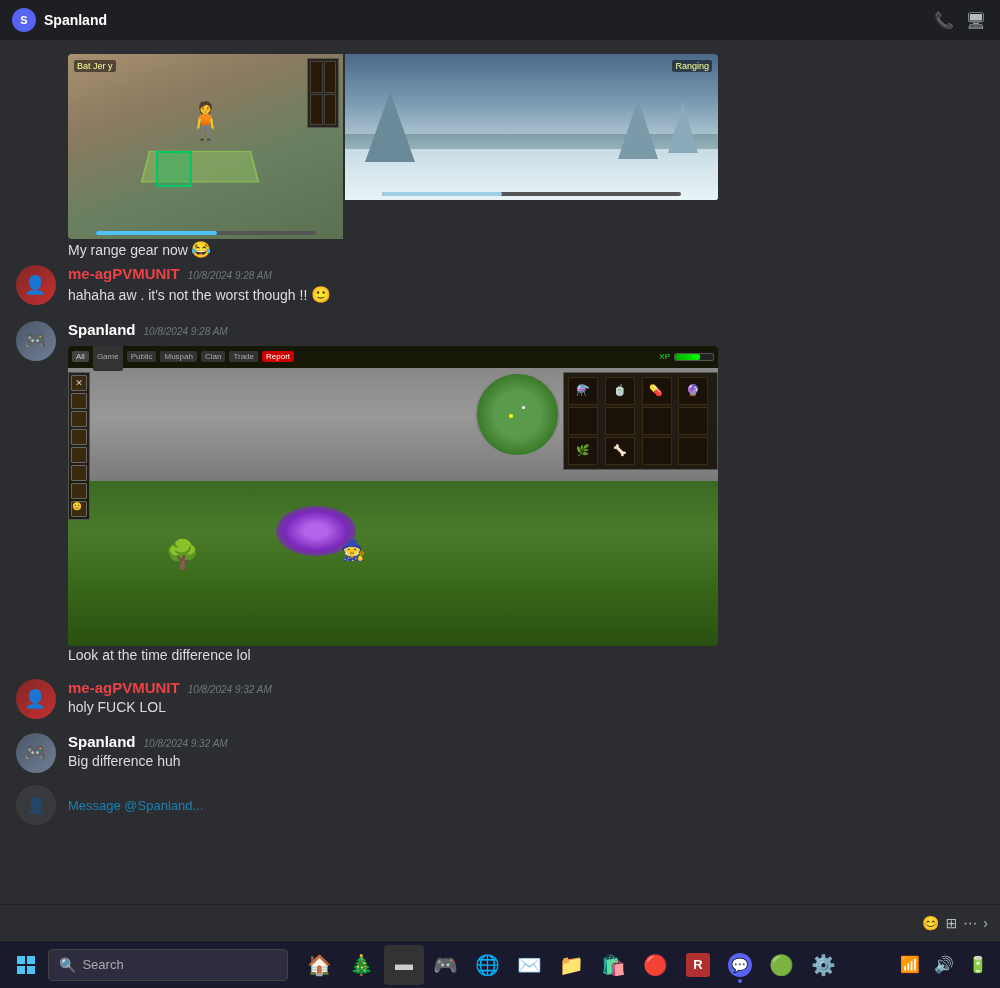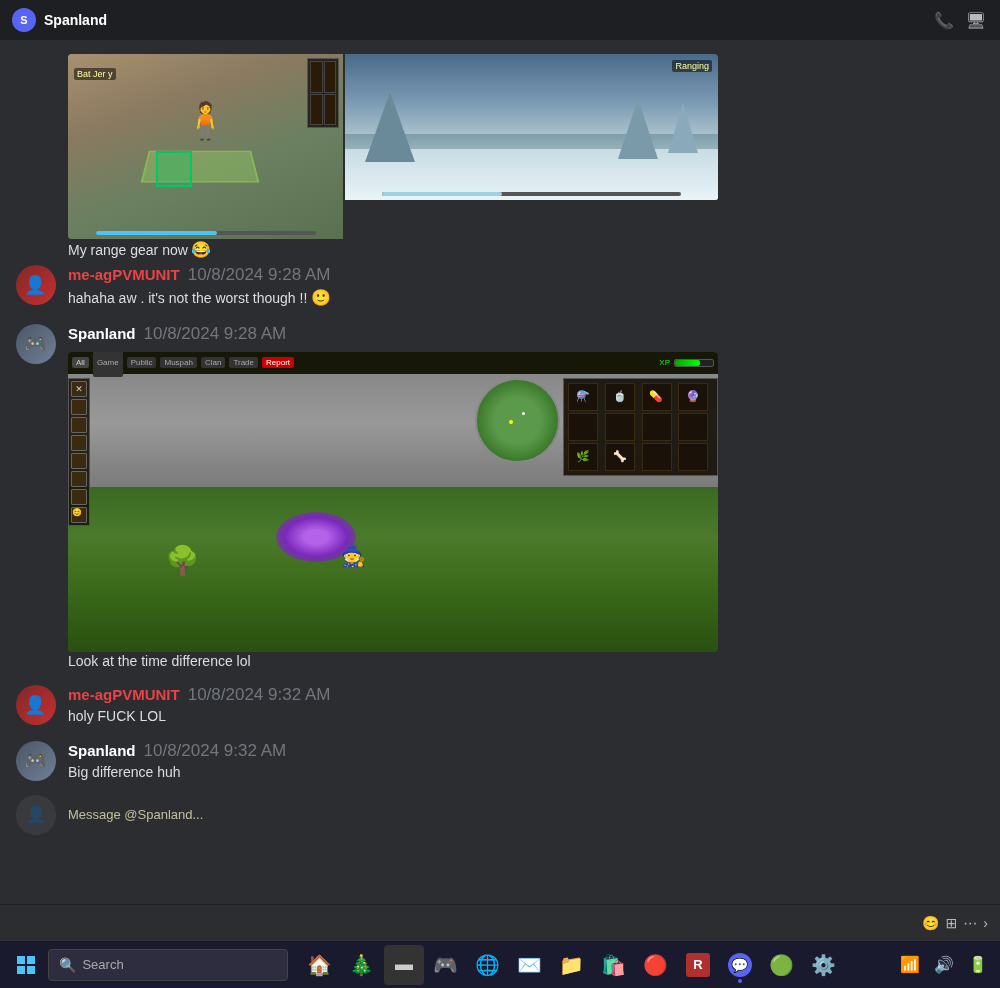--- a/index.html
+++ b/index.html
@@ -100,22 +100,23 @@
       gap: 8px;
       margin-bottom: 2px;
     }
     .username {
       font-weight: 600;
       font-size: 15px;
     }
     .username-spanland { color: #fff; }
     .username-me { color: #ed4245; }
     .timestamp {
-      font-size: 17px;
+      font-size: 10px;
       color: #72767d;
+      font-style: italic;
     }
     .message-text {
       font-size: 14px;
       color: #dcddde;
       line-height: 1.4;
     }
     .message-text .emoji {
       font-size: 16px;
     }
 
@@ -300,21 +301,21 @@
 
 <div class="chat-area">
 
   <div class="message-no-avatar">
     <div class="game-image-container game-image-double">
       <div class="game-img-left">
 
         <div style="position:absolute;inset:0;background:linear-gradient(160deg,#a89070 0%,#8a7a60 30%,#6a8060 60%,#5a7050 100%);"></div>
         <div style="position:absolute;left:50%;top:25%;transform:translateX(-50%);font-size:36px;">🧍</div>
         <div style="position:absolute;bottom:25%;left:28%;width:110px;height:55px;background:rgba(160,220,100,0.35);border:2px solid rgba(140,200,80,0.6);transform:perspective(300px) rotateX(55deg);"></div>
-        <div style="position:absolute;top:14px;left:6px;font-size:9px;color:#ff9;background:rgba(0,0,0,0.5);padding:1px 3px;border-radius:2px;">Bat Jer y</div>
+        <div style="position:absolute;top:6px;left:6px;font-size:9px;color:#ff9;background:rgba(0,0,0,0.5);padding:1px 3px;border-radius:2px;">Bat Jer y</div>
         <div class="progress-bar-bottom">
             <div class="progress-bar-fill" style="width:55%;"></div>
           </div>
 
         <div style="position:absolute;top:4px;right:4px;width:32px;height:70px;background:rgba(20,15,5,0.8);border:1px solid #555;display:grid;grid-template-columns:1fr 1fr;gap:1px;padding:2px;">
           <div style="background:#2a1a08;border:1px solid #444;"></div>
           <div style="background:#2a1a08;border:1px solid #444;"></div>
           <div style="background:#2a1a08;border:1px solid #444;"></div>
           <div style="background:#2a1a08;border:1px solid #444;"></div>
         </div>
@@ -451,21 +452,21 @@
       <div class="message-header">
         <span class="username username-spanland">Spanland</span>
         <span class="timestamp">10/8/2024 9:32 AM</span>
       </div>
       <div class="message-text">Big difference huh</div>
     </div>
   </div>
 
   <div class="partial-message">
     <div class="avatar" style="width:40px;height:40px;border-radius:50%;background:#555;flex-shrink:0;display:flex;align-items:center;justify-content:center;font-size:16px;opacity:0.5;">👤</div>
-    <div style="font-size:13px;color:#fef9c3;align-self:center;">Message @Spanland...</div>
+    <div style="font-size:13px;color:#0ea5e9;align-self:center;">Message @Spanland...</div>
   </div>
 
 </div>
 
 <div style="height:36px;background:#2b2d31;display:flex;align-items:center;justify-content:flex-end;padding:0 12px;gap:6px;border-top:1px solid #1e1f22;flex-shrink:0;">
   <div style="font-size:14px;color:#b5bac1;">😊</div>
   <div style="font-size:14px;color:#b5bac1;">⊞</div>
   <div style="font-size:14px;color:#b5bac1;">⋯</div>
   <div style="font-size:14px;color:#b5bac1;">›</div>
 </div>

